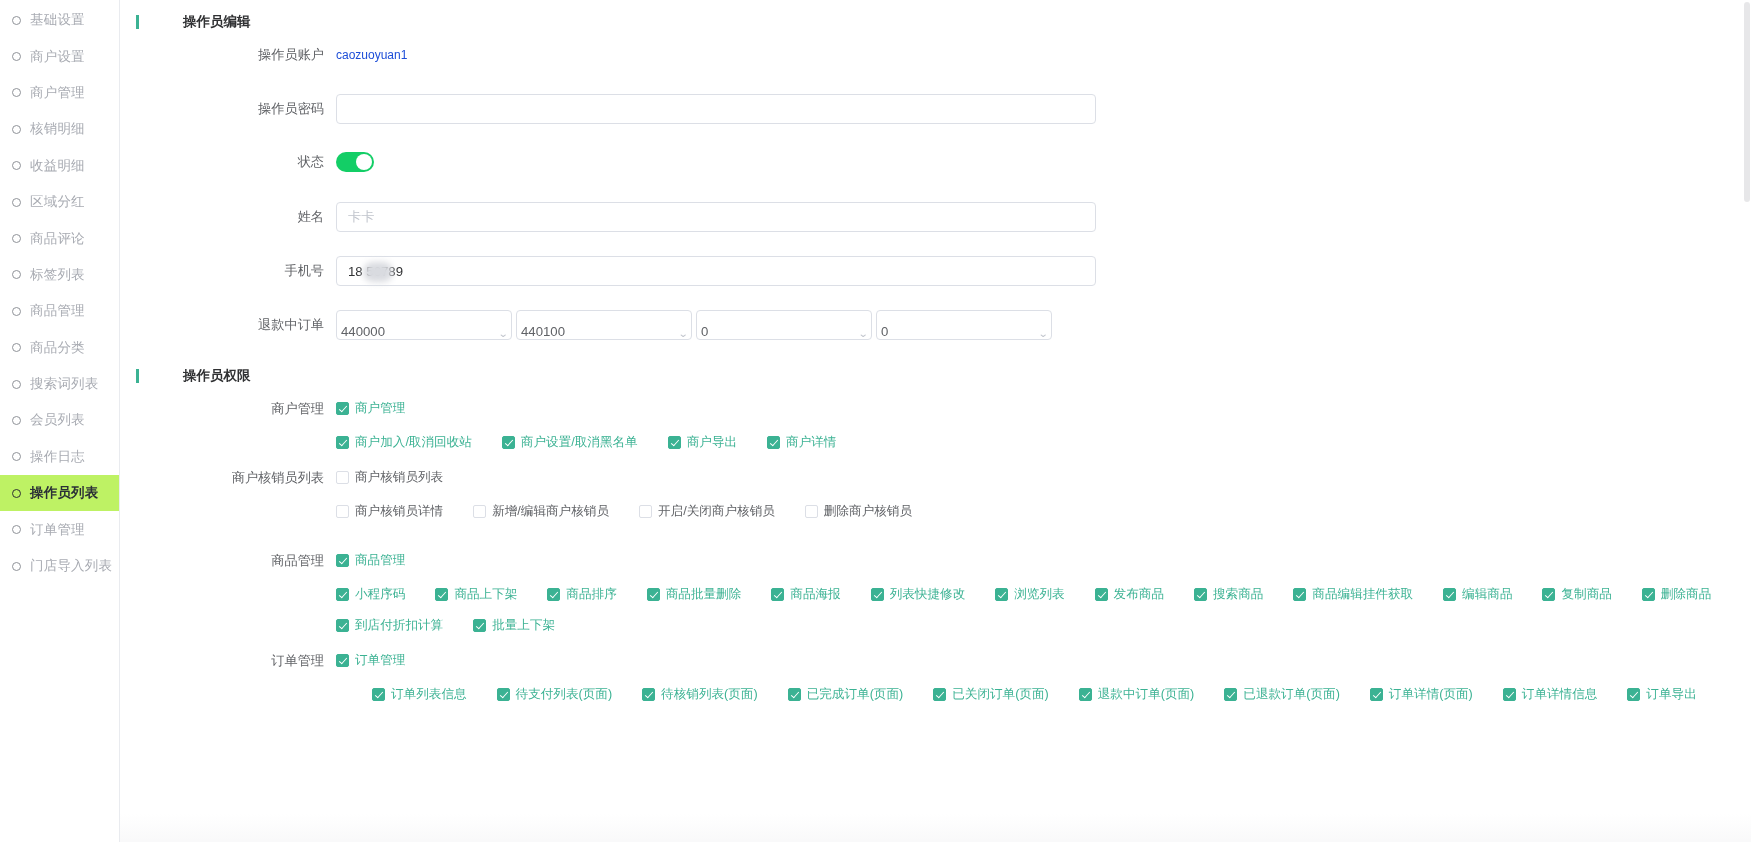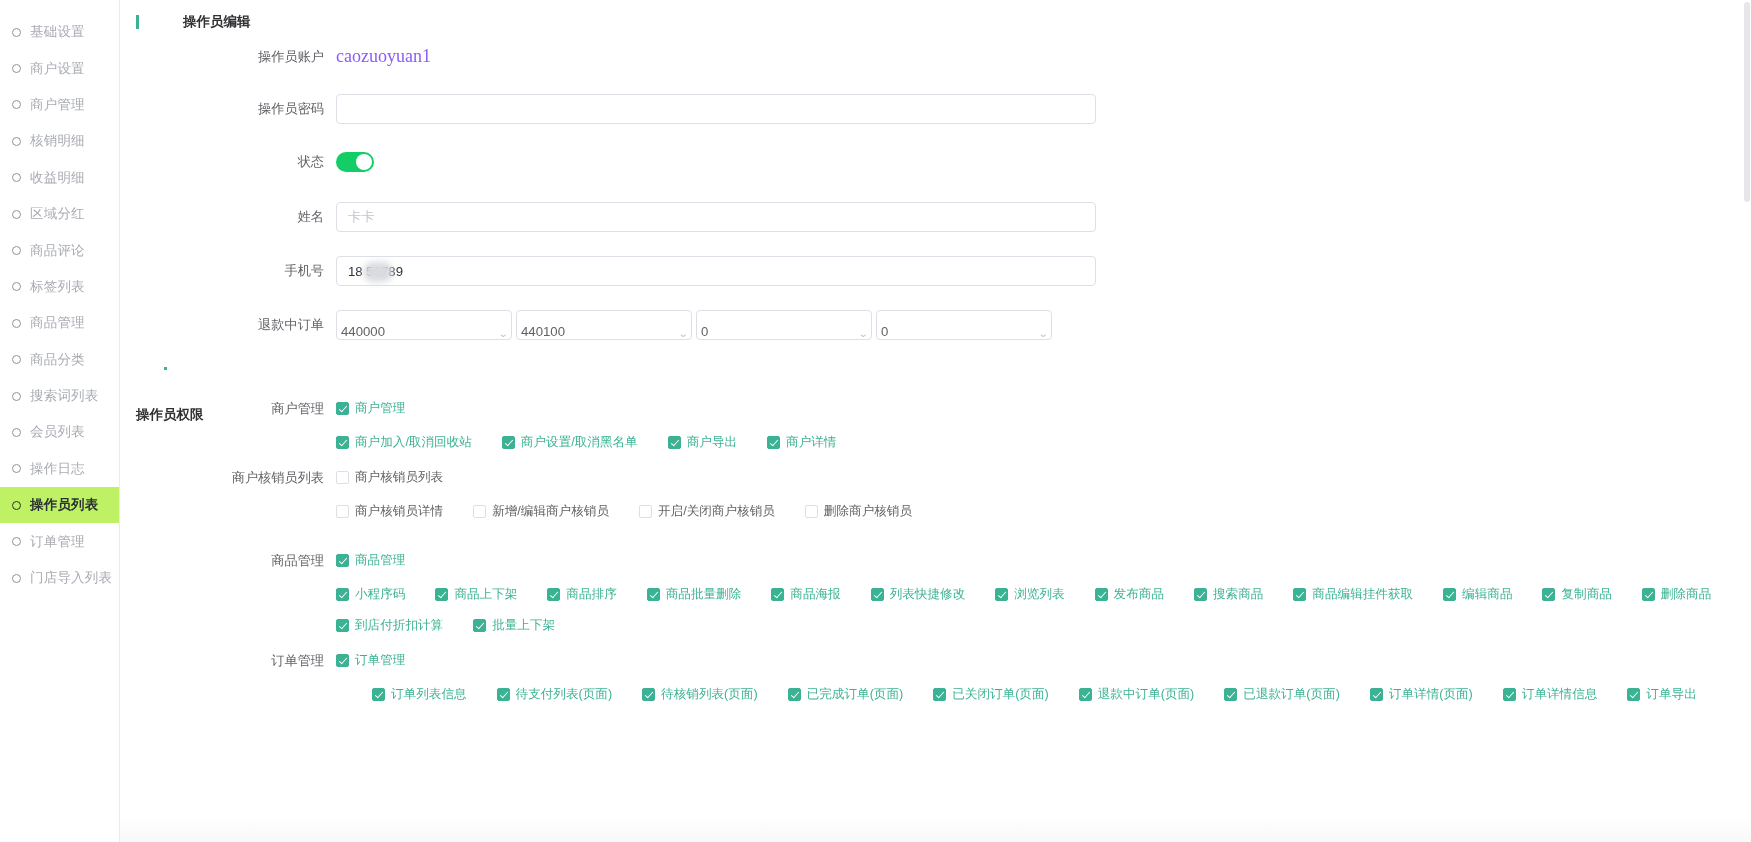--- a/index.html
+++ b/index.html
@@ -14,21 +14,21 @@
   }
   .app { display: flex; width: 1751px; height: 842px; }
 
   
   .sidebar {
     width: 120px;
     flex: 0 0 120px;
     height: 842px;
     background: #ffffff;
     border-right: 1px solid #e9ebef;
-    padding-top: 14px;
+    padding-top: 2px;
     overflow: hidden;
   }
   .side-item {
     height: 36.4px;
     display: flex;
     align-items: center;
     padding-left: 12px;
     color: #a8abb2;
     font-size: 13.5px;
     letter-spacing: .2px;
@@ -83,23 +83,22 @@
   }
   .form-label {
     width: 216px;
     flex: 0 0 216px;
     text-align: right;
     padding-right: 12px;
     color: #606266;
     font-size: 13.2px;
   }
   .static-val {
-    color: #8b5cf6;
-    font-size: 18px;
-    font-family: Liberation Serif, serif;
+    color: #1d4ed8;
+    font-size: 12px;
   }
   .input {
     width: 760px;
     height: 30px;
     border: 1px solid #dcdfe6;
     border-radius: 4px;
     background: #fff;
     display: flex;
     align-items: center;
     padding: 0 11px;
@@ -357,21 +356,21 @@
             <span>0</span>
             <span class="chev">⌄</span>
           </div>
           <div class="select">
             <span>0</span>
             <span class="chev">⌄</span>
           </div>
         </div>
     </div>
 
-    <div class="section-title" style="position:absolute; left:8px; top:367px;flex-direction:column;">
+    <div class="section-title" style="position:absolute; left:8px; top:367px;">
       <span class="bar"></span>
       <span>操作员权限</span>
     </div>
 
     <div id="perm-groups" style="position:absolute; left:0; top:400px; width:1631px;">
         <div style="margin-bottom: 18px;">
           <div class="perm-row" style="margin-bottom: 16px;">
             <div class="perm-label">商户管理</div>
             <div class="perm-items">
               <span class="cb on">

